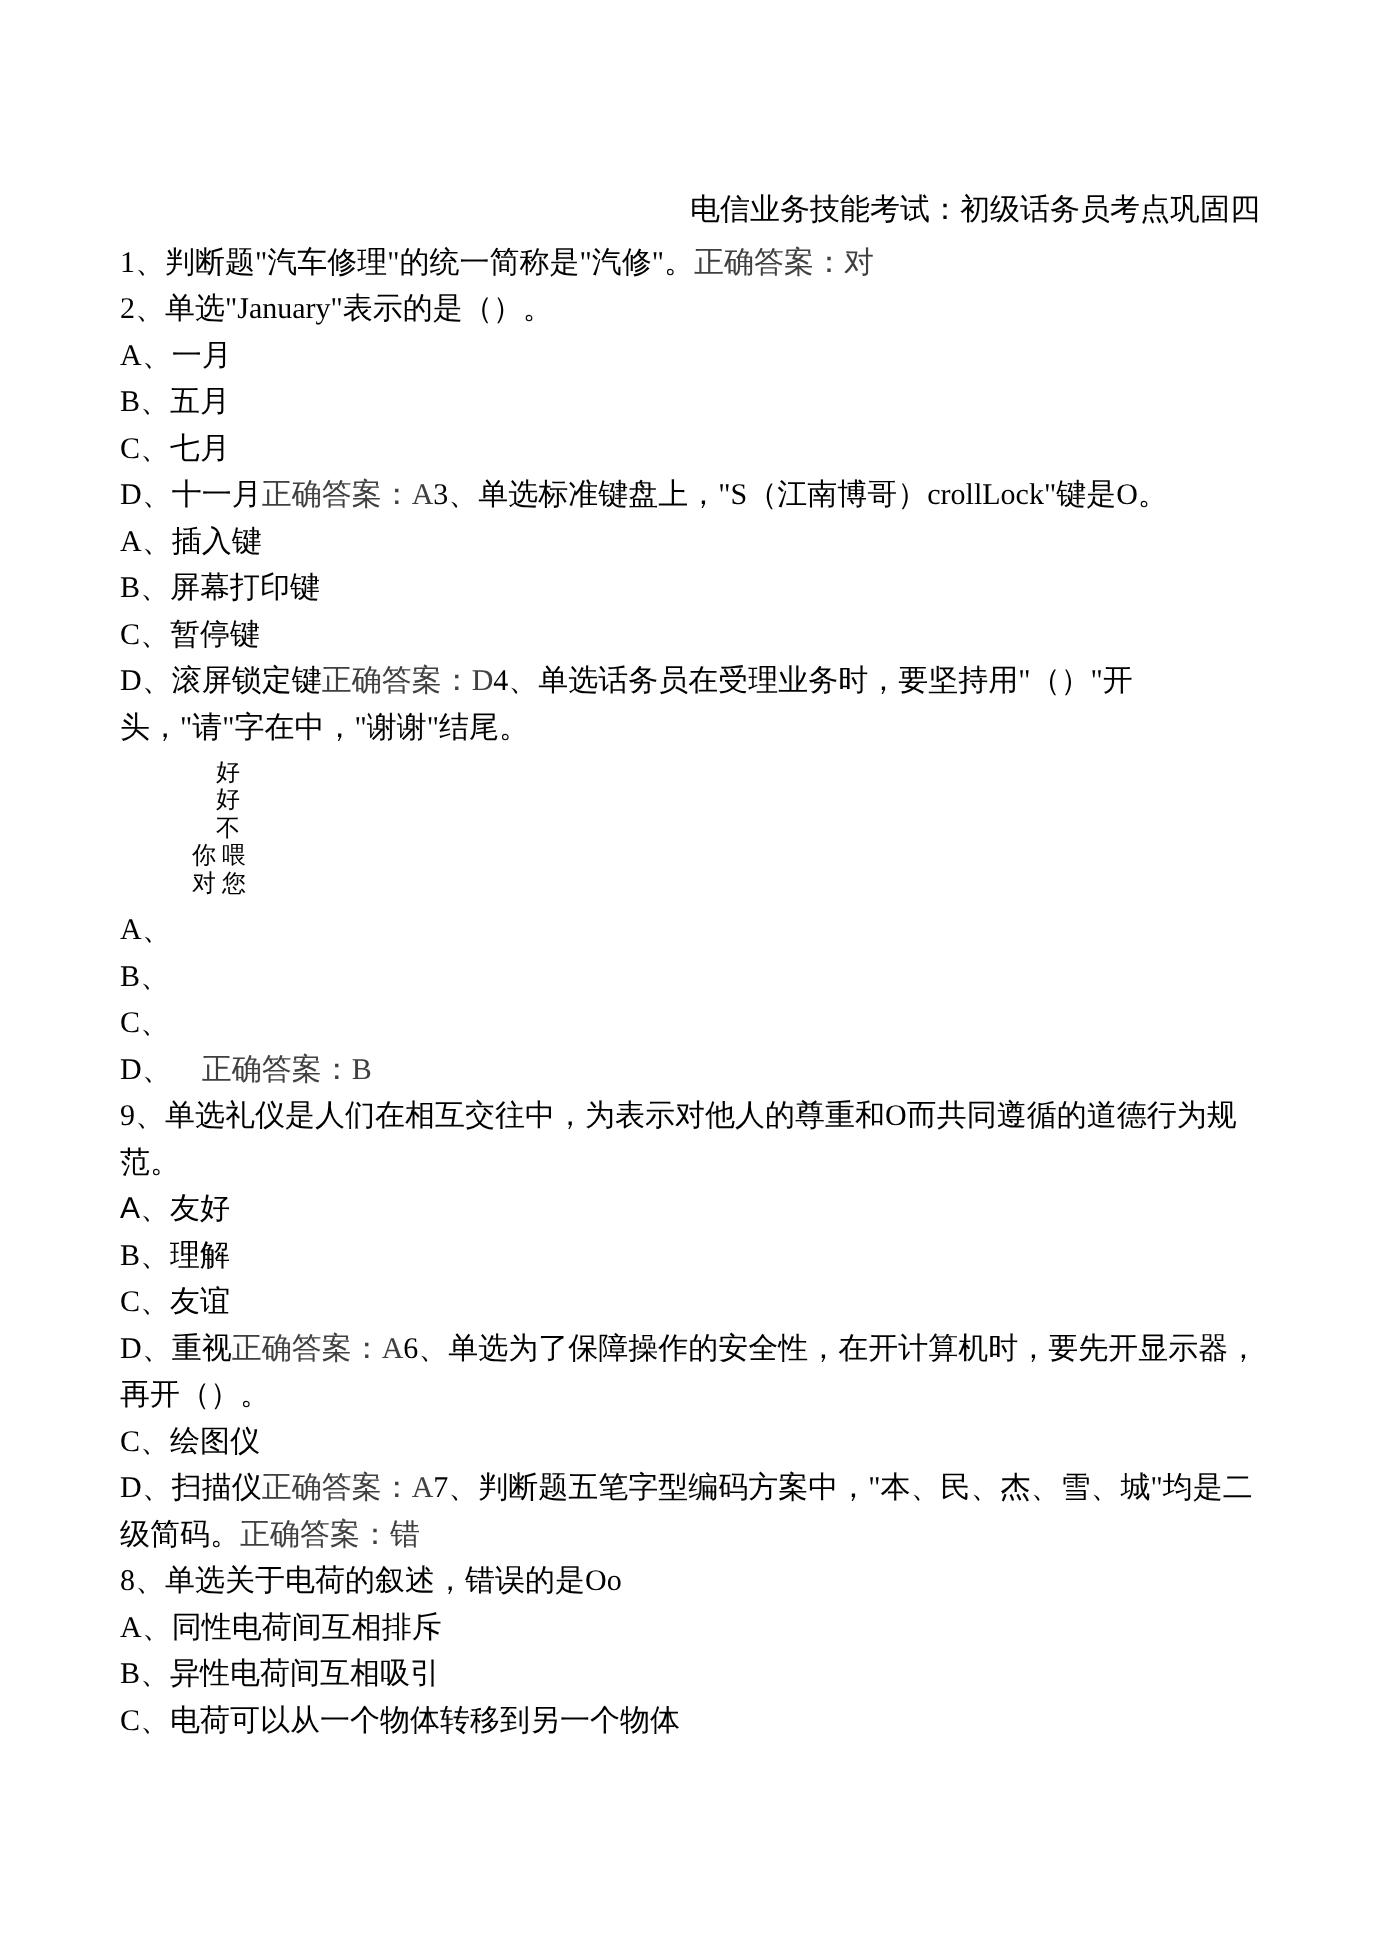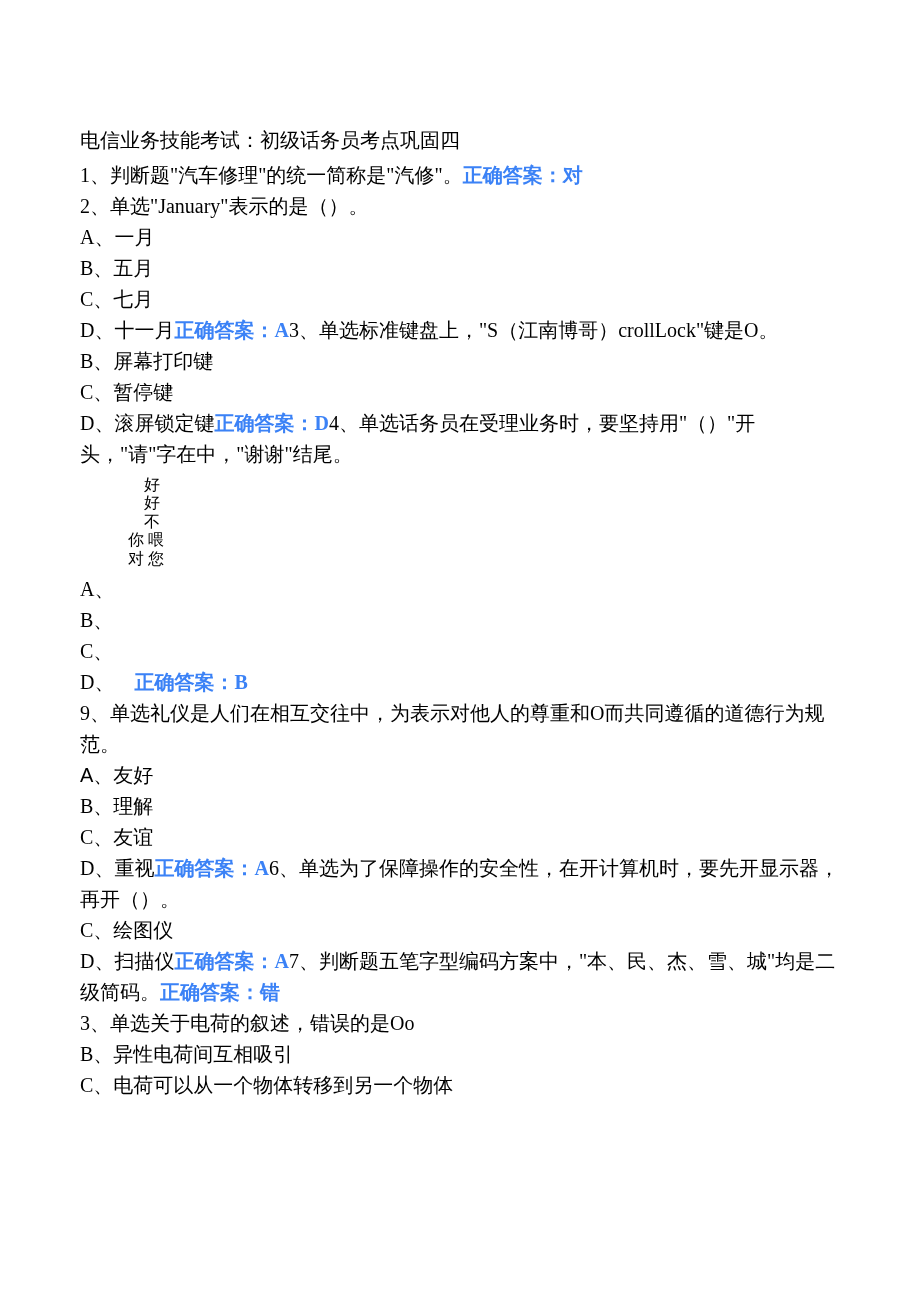--- a/index.html
+++ b/index.html
@@ -11,29 +11,28 @@
     line-height: 1.55;
     color: #000000;
   }
   .page {
     width: 920px;
     min-height: 1301px;
     padding: 105px 80px 60px 80px;
     box-sizing: border-box;
   }
   .title {
-    text-align: left;
+    text-align: right;
     margin-bottom: 4px;
   }
   .line {
     margin: 0;
   }
   .answer {
-    color: #3b82f6;
-    font-weight: bold;
+    color: #404040;
   }
   .stacked {
     display: inline-block;
     vertical-align: top;
     font-size: 16px;
     line-height: 1.15;
     padding-left: 48px;
     padding-top: 6px;
     padding-bottom: 6px;
   }
@@ -57,20 +56,21 @@
   </p>
 
   <p class="line">2、单选"January"表示的是（）。</p>
   <p class="line">A、一月</p>
   <p class="line">B、五月</p>
   <p class="line">C、七月</p>
   <p class="line">
     <span>D、十一月</span><span class="answer">正确答案：A</span><span>3、单选标准键盘上，"S（江南博哥）crollLock"键是O。</span>
   </p>
 
+  <p class="line">A、插入键</p>
   <p class="line">B、屏幕打印键</p>
   <p class="line">C、暂停键</p>
   <p class="line">
     <span>D、滚屏锁定键</span><span class="answer">正确答案：D</span><span>4、单选话务员在受理业务时，要坚持用"（）"开头，"请"字在中，"谢谢"结尾。</span>
   </p>
 
   <div class="stacked">
     <div style="padding-left:16px;">好</div>
     <div style="padding-left:16px;">好</div>
     <div style="padding-left:16px;">不</div>
@@ -93,17 +93,18 @@
   <p class="line">C、友谊</p>
   <p class="line">
     <span>D、重视</span><span class="answer">正确答案：A</span><span>6、单选为了保障操作的安全性，在开计算机时，要先开显示器，再开（）。</span>
   </p>
 
   <p class="line">C、绘图仪</p>
   <p class="line">
     <span>D、扫描仪</span><span class="answer">正确答案：A</span><span>7、判断题五笔字型编码方案中，"本、民、杰、雪、城"均是二级简码。</span><span class="answer">正确答案：错</span>
   </p>
 
-  <p class="line">3、单选关于电荷的叙述，错误的是Oo</p>
+  <p class="line">8、单选关于电荷的叙述，错误的是Oo</p>
+  <p class="line">A、同性电荷间互相排斥</p>
   <p class="line">B、异性电荷间互相吸引</p>
   <p class="line">C、电荷可以从一个物体转移到另一个物体</p>
 
 </div>
 
 </body></html>

